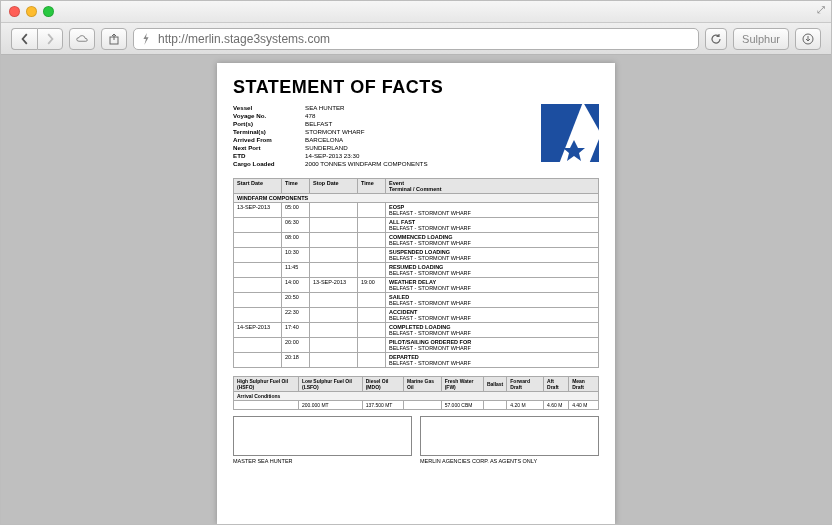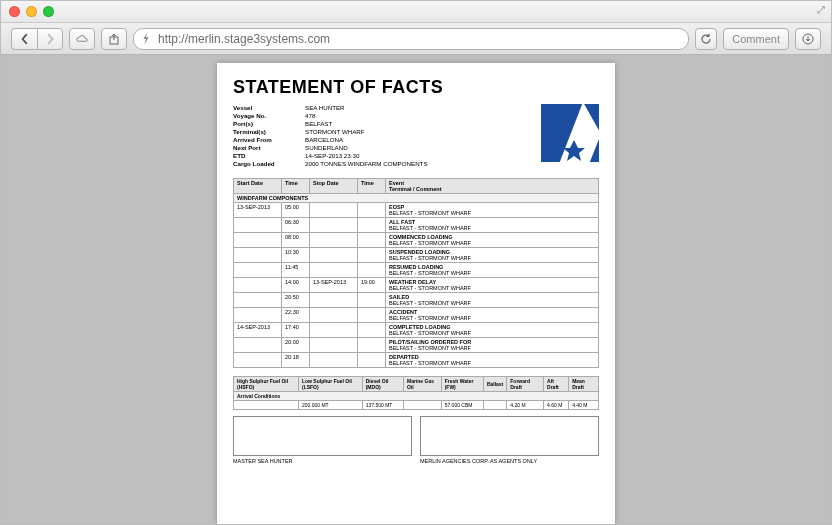--- a/index.html
+++ b/index.html
@@ -11,21 +11,21 @@
 .dot.r{background:#ff5f57}
 .dot.y{background:#febc2e}
 .dot.g{background:#28c840}
 .expand-icon{position:absolute;right:6px;top:3px;color:#7a7a7a;font-size:10px}
 .toolbar{height:32px;background:linear-gradient(#efefef,#dedede);border-bottom:1px solid #b6b6b6;display:flex;align-items:center;padding:0 10px;gap:6px}
 .btn{height:22px;min-width:26px;border:1px solid #b0b0b0;border-radius:4px;background:linear-gradient(#fdfdfd,#e9e9e9);display:flex;align-items:center;justify-content:center;color:#555;font-size:11px;cursor:pointer}
 .btn svg{width:12px;height:12px}
 .nav-group{display:flex}
 .nav-group .btn:first-child{border-radius:4px 0 0 4px;border-right:none}
 .nav-group .btn:last-child{border-radius:0 4px 4px 0}
-.urlbar{flex:1;height:22px;border:1px solid #b0b0b0;border-radius:10px;background:#fff;display:flex;align-items:center;padding:0 6px;gap:6px;color:#6b6b6b;font-size:12px}
+.urlbar{flex:1;height:22px;border:1px solid #b0b0b0;border-radius:5px;background:#fff;display:flex;align-items:center;padding:0 6px;gap:6px;color:#6b6b6b;font-size:12px}
 .urlbar svg{width:12px;height:12px;flex-shrink:0}
 .url-text{flex:1;color:#6e6e6e}
 .reload{width:22px;height:22px;border:1px solid #b0b0b0;border-radius:4px;background:linear-gradient(#fdfdfd,#e9e9e9);display:flex;align-items:center;justify-content:center;color:#666}
 .reader{height:22px;padding:0 8px;border:1px solid #b0b0b0;border-radius:4px;background:linear-gradient(#fdfdfd,#e9e9e9);color:#888;font-size:11px;display:flex;align-items:center}
 .dlbtn{width:26px;height:22px;border:1px solid #b0b0b0;border-radius:4px;background:linear-gradient(#fdfdfd,#e9e9e9);display:flex;align-items:center;justify-content:center;color:#666}
 .viewport{position:absolute;top:54px;left:0;right:0;bottom:0;background:#bfbfbf;overflow:hidden;display:flex;justify-content:center}
 .page{width:398px;background:#fff;margin-top:8px;box-shadow:0 0 6px rgba(0,0,0,.25);padding:14px 16px;font-size:6.2px;color:#000;position:relative}
 .title{font-family:Liberation Sans, sans-serif;font-weight:700;font-size:18px;letter-spacing:0.5px;margin-bottom:6px}
 .header-row{display:flex;justify-content:space-between}
 .meta{flex:1}
@@ -89,21 +89,21 @@
       <svg viewBox="0 0 10 14">
           <path d="M6 0 L2 7 L5 7 L3 14 L8 5 L5 5 Z" fill="#888"></path>
         </svg>
       <span class="url-text">http://merlin.stage3systems.com</span>
     </div>
     <div class="reload">
         <svg width="12" height="12" viewBox="0 0 12 12">
           <path d="M10 6 A4 4 0 1 1 8.8 3.2 M9 1 L9 3.5 L6.5 3.5" fill="none" stroke="#666" stroke-width="1.2"></path>
         </svg>
       </div>
-    <div class="reader">Comment</div>
+    <div class="reader">Sulphur</div>
     <div class="dlbtn">
         <svg width="12" height="12" viewBox="0 0 12 12">
           <circle cx="6" cy="6" r="5" fill="none" stroke="#666" stroke-width="1"></circle>
           <path d="M6 3 V8 M4 6 L6 8 L8 6" fill="none" stroke="#666" stroke-width="1"></path>
         </svg>
       </div>
   </div>
 
   <div class="viewport">
     <div class="page">

